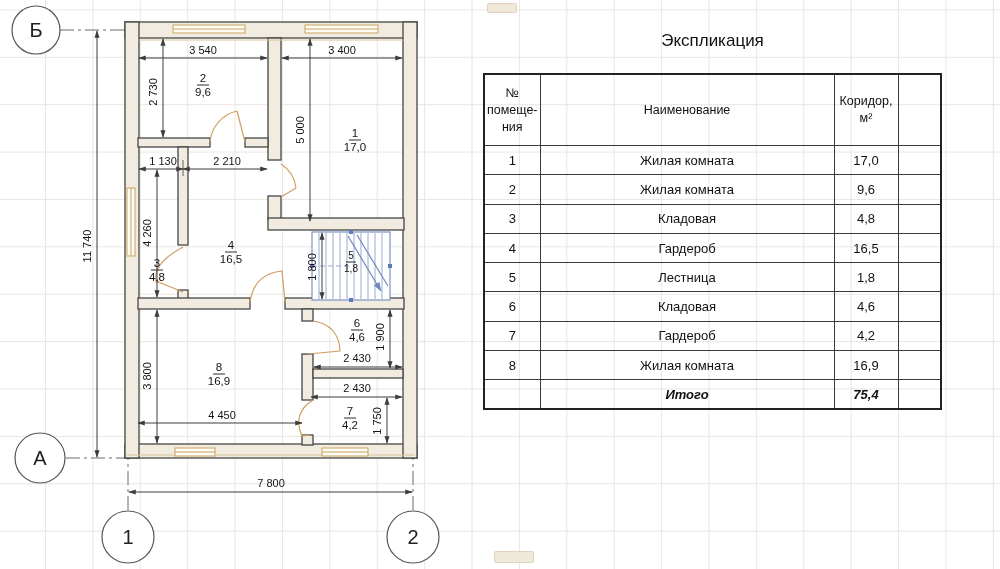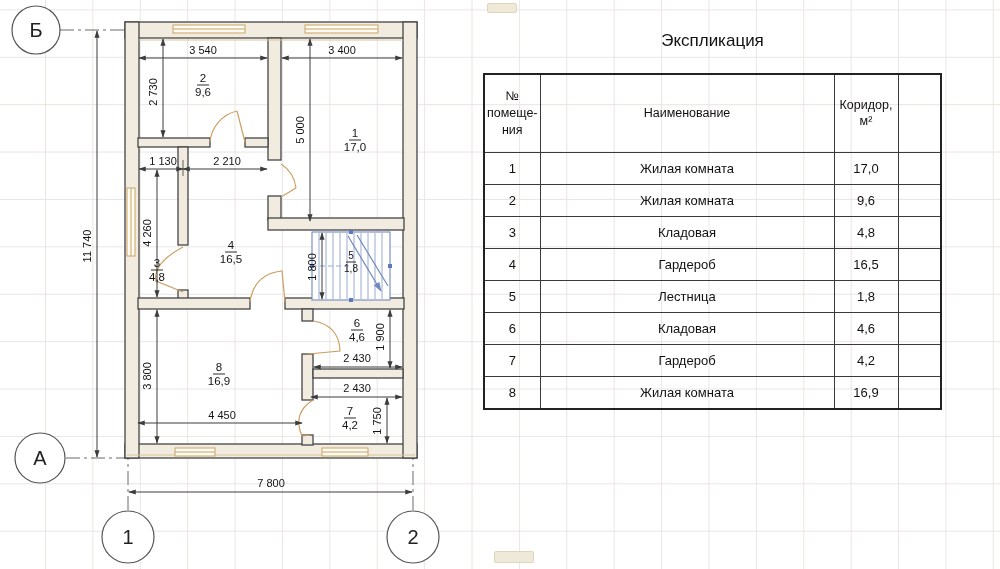--- a/index.html
+++ b/index.html
@@ -316,16 +316,22 @@
         <td>Гардероб</td>
         <td>4,2</td>
         <td></td>
       </tr>
       <tr>
         <td>8</td>
         <td>Жилая комната</td>
         <td>16,9</td>
         <td></td>
       </tr>
+      <tr>
+        <td></td>
+        <td class="total">Итого</td>
+        <td class="total">75,4</td>
+        <td></td>
+      </tr>
     </tbody>
   </table>
 
 </div>
 
 </body></html>

